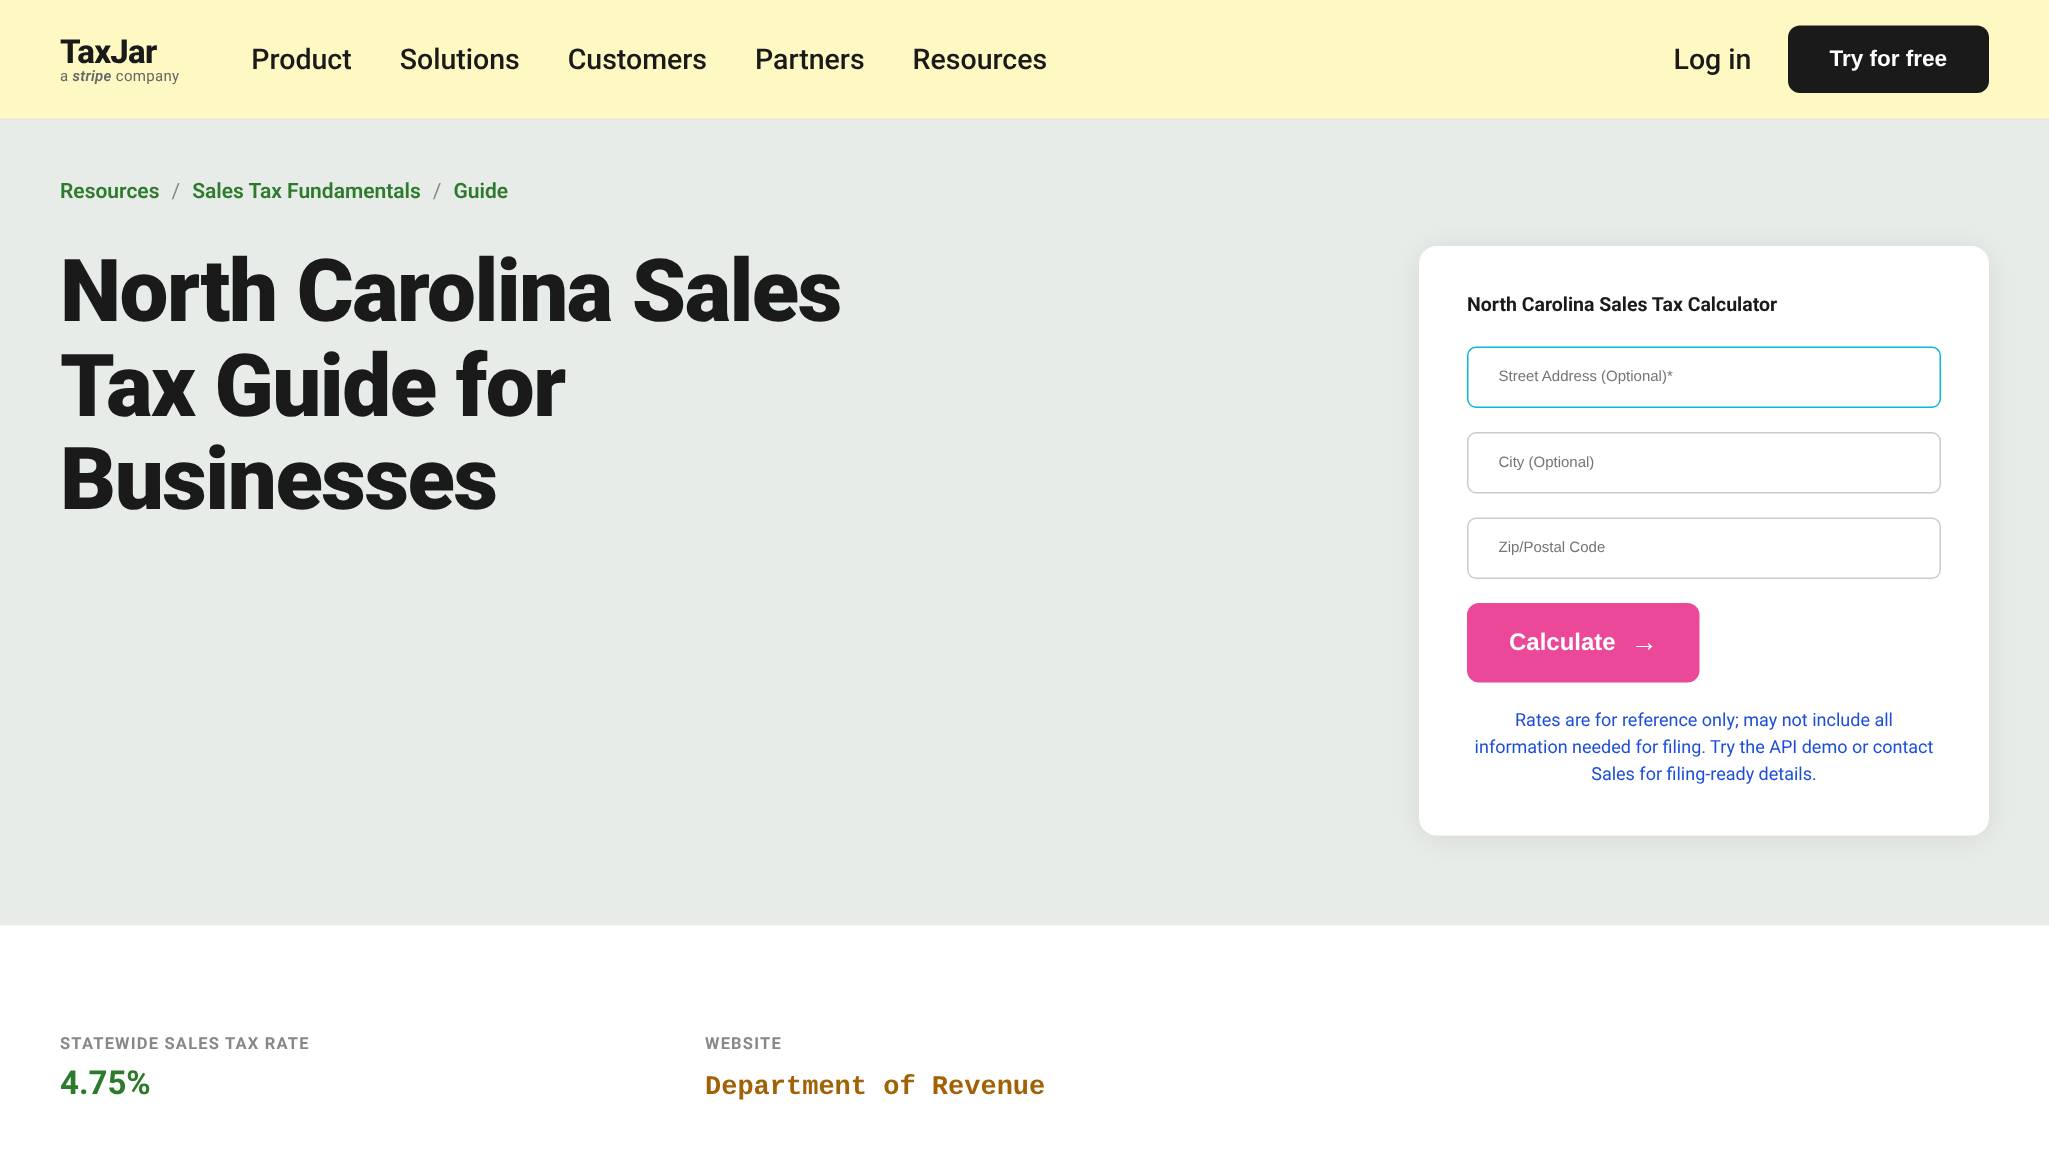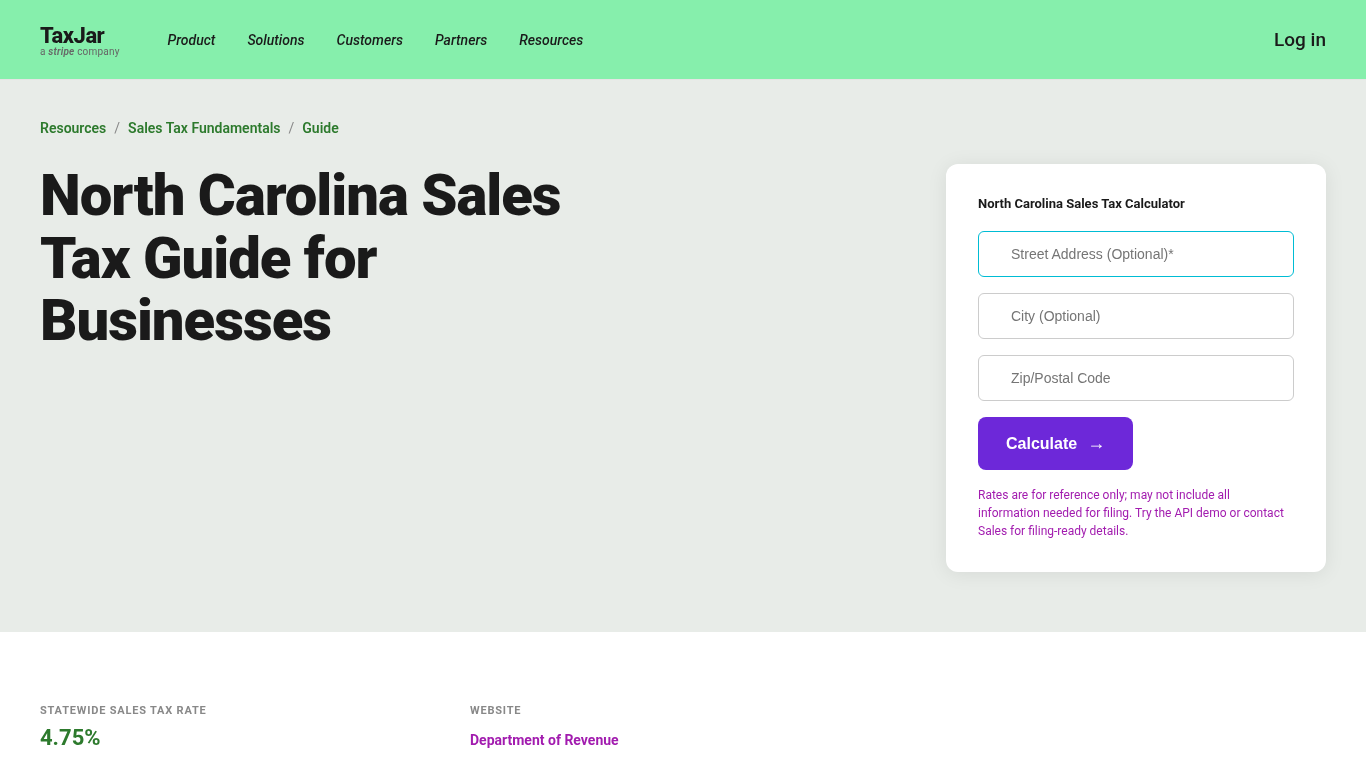--- a/index.html
+++ b/index.html
@@ -1,20 +1,20 @@
 <!DOCTYPE html>
 <html><head>
   <meta charset="utf-8">
   <style>
     * { box-sizing: border-box; margin: 0; padding: 0; }
     body { font-family: -apple-system, BlinkMacSystemFont, 'Segoe UI', Roboto, sans-serif; background: #fff; color: #1a1a1a; }
 
     
     nav {
-      background: #86efac;
+      background: #fef9c3;
       border-bottom: 1px solid #e5e5e5;
       display: flex;
       align-items: center;
       padding: 0 40px;
       height: 80px;
       position: relative;
       z-index: 10;
     }
     .nav-logo {
       display: flex;
@@ -35,23 +35,22 @@
     }
     .nav-logo-sub em { font-style: italic; font-weight: 600; }
     .nav-links {
       display: flex;
       gap: 32px;
       flex: 1;
     }
     .nav-links a {
       text-decoration: none;
       color: #1a1a1a;
-      font-size: 14px;
+      font-size: 19px;
       font-weight: 500;
-      font-style: italic;
     }
     .nav-actions {
       display: flex;
       align-items: center;
       gap: 24px;
     }
     .nav-login {
       font-size: 19px;
       font-weight: 500;
       color: #1a1a1a;
@@ -121,48 +120,49 @@
     .calculator-card h3 {
       font-size: 13px;
       font-weight: 700;
       color: #1a1a1a;
       margin-bottom: 20px;
     }
     .calc-input {
       width: 100%;
       border: 1.5px solid #ccc;
       border-radius: 6px;
-      padding: 14px 32px;
-      font-size: 14px;
+      padding: 14px 20px;
+      font-size: 10px;
       color: #555;
       margin-bottom: 16px;
       outline: none;
     }
     .calc-input.active-border {
       border-color: #00bcd4;
     }
     .calc-btn {
-      background: #6d28d9;
+      background: #ec4899;
       color: #fff;
       border: none;
       border-radius: 8px;
       padding: 16px 28px;
       font-size: 16px;
       font-weight: 700;
       cursor: pointer;
       display: flex;
       align-items: center;
       gap: 10px;
       margin-bottom: 16px;
     }
     .calc-btn .arrow { font-size: 18px; }
     .calc-disclaimer {
       font-size: 12px;
-      color: #a21caf;
+      color: #1d4ed8;
       line-height: 1.5;
+      text-align: center;
     }
 
     
     .content-area {
       background: #fff;
       padding: 48px 40px 60px 40px;
     }
     .stats-grid {
       display: grid;
       grid-template-columns: 1fr 1fr;
@@ -179,23 +179,24 @@
       color: #888;
       text-transform: uppercase;
       margin-bottom: 8px;
     }
     .stat-value {
       font-size: 22px;
       font-weight: 700;
       color: #2d7a2d;
     }
     .stat-value a {
-      color: #a21caf;
-      text-decoration: none;
-      font-size: 14px;
+      color: #a16207;
+      text-decoration: none;
+      font-size: 18px;
+      font-family: Liberation Mono, monospace;
     }
   </style>
 </head>
 <body>
 
 <nav>
   <div class="nav-logo">
     <span class="nav-logo-main">TaxJar</span>
     <span class="nav-logo-sub">
       <span>a</span> <em>stripe</em> <span>company</span>
@@ -203,20 +204,21 @@
   </div>
   <div class="nav-links">
     <a href="#">Product</a>
     <a href="#">Solutions</a>
     <a href="#">Customers</a>
     <a href="#">Partners</a>
     <a href="#">Resources</a>
   </div>
   <div class="nav-actions">
     <a href="#" class="nav-login">Log in</a>
+    <button class="nav-cta">Try for free</button>
   </div>
 </nav>
 
 <section class="hero">
   <div class="breadcrumb">
     <a href="#">Resources</a>
     <span>/</span>
     <a href="#">Sales Tax Fundamentals</a>
     <span>/</span>
     <span class="current">Guide</span>

